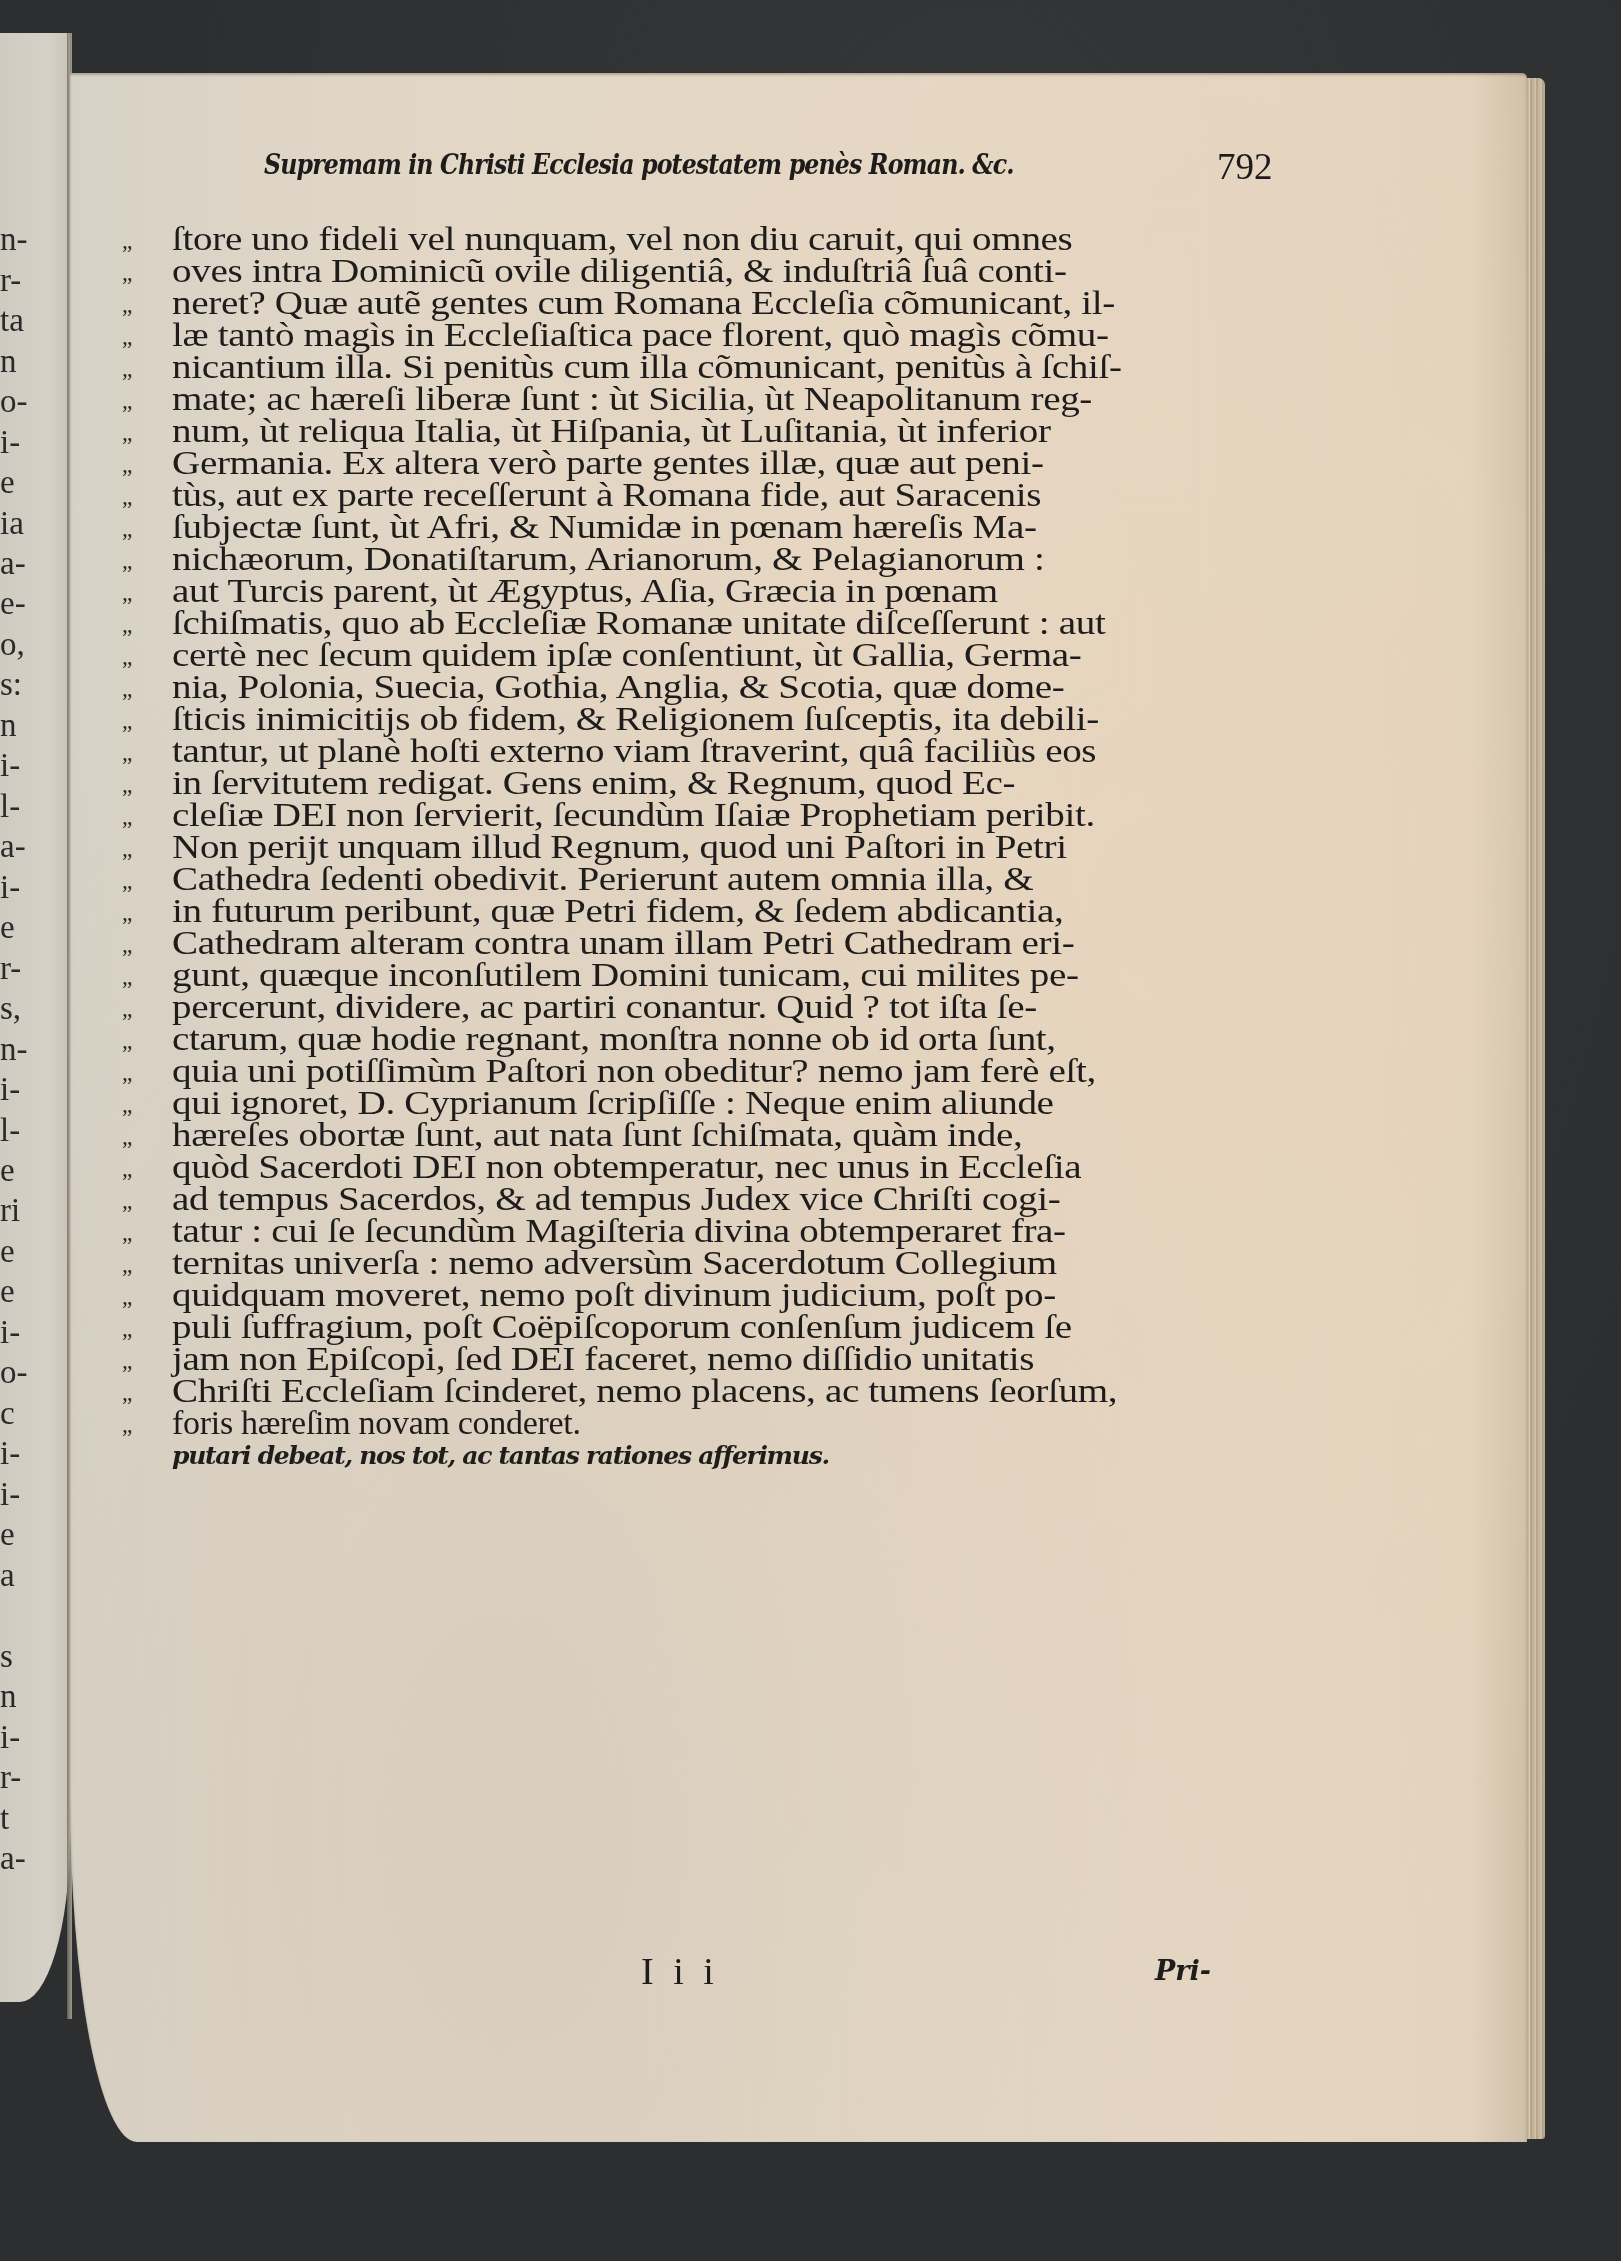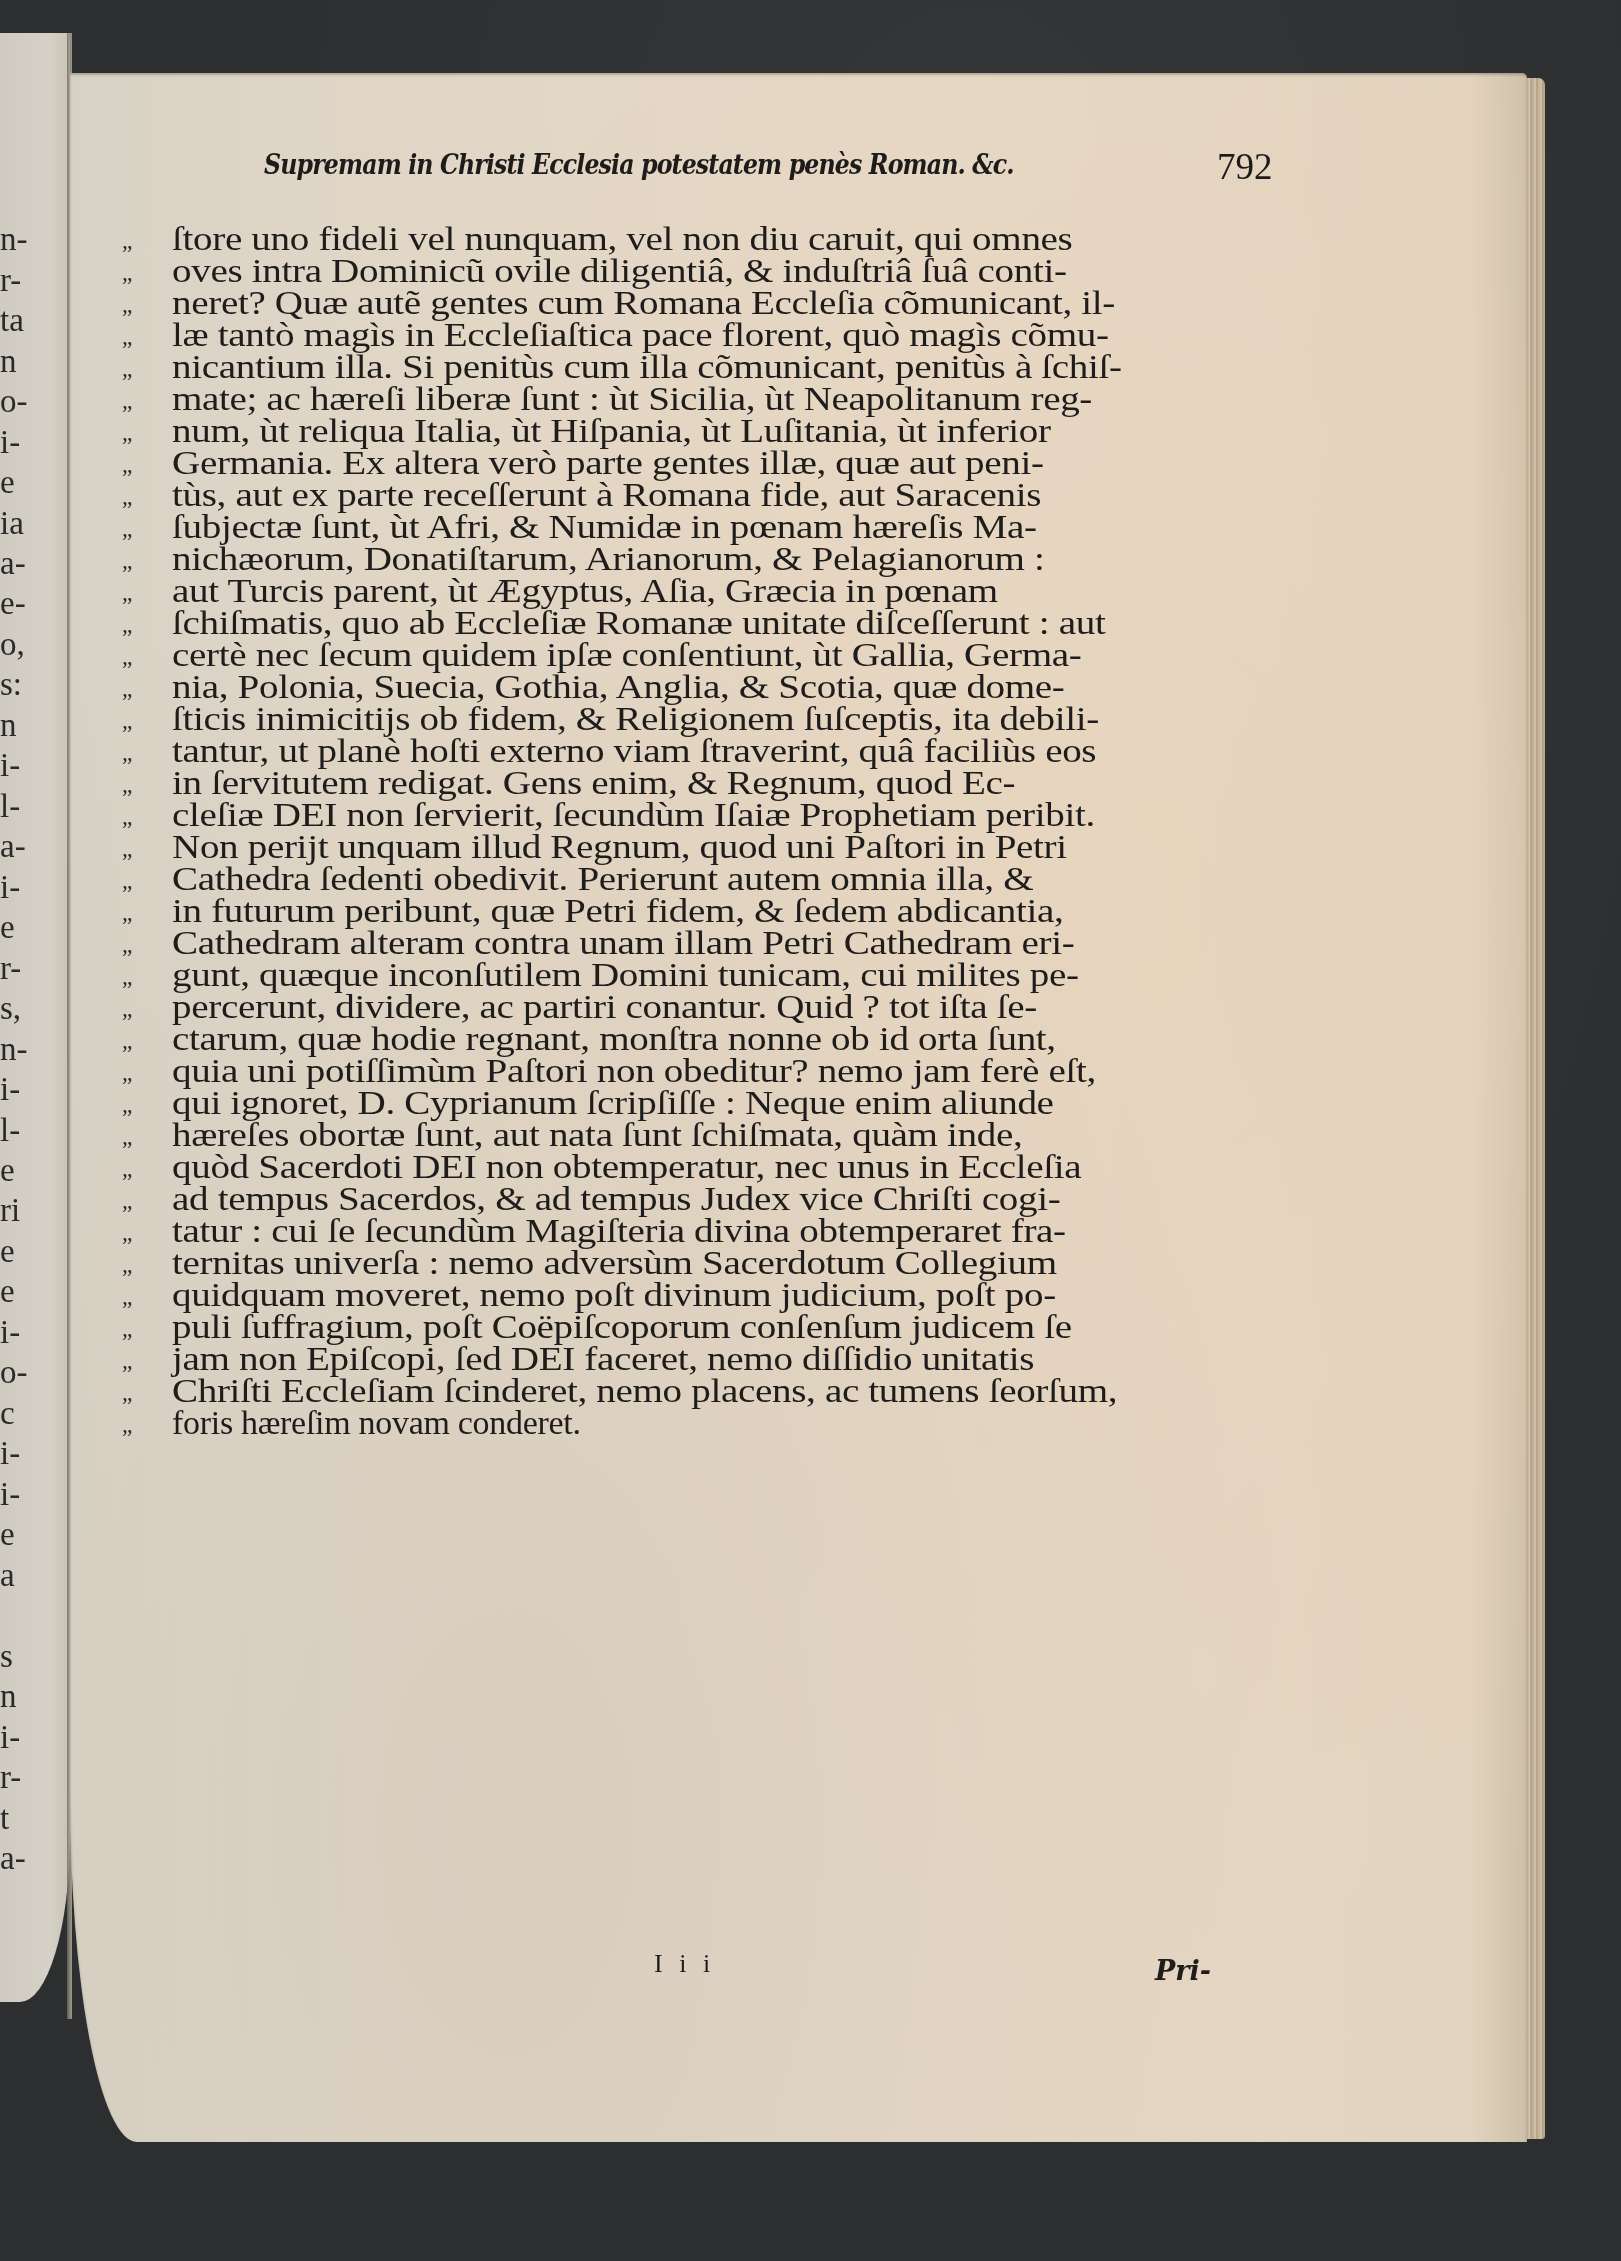--- a/index.html
+++ b/index.html
@@ -73,22 +73,22 @@
     font-family: "Liberation Serif", serif; font-size: 34px; color: #1e1d1b;
     letter-spacing: -0.3px; line-height: 1;
     transform-origin: left top;
   }
   .line-text.indent { left: 80px; }
   .line-text.italic {
     font-family: "DejaVu Serif", serif; font-style: italic; font-weight: bold;
     font-size: 25px; letter-spacing: -1.3px; top: 5px;
   }
   .signature {
-    position: absolute; left: 584px; top: 1876px;
-    font-family: "Liberation Serif", serif; font-size: 26px; color: #1e1d1b; letter-spacing: 5px;
+    position: absolute; left: 571px; top: 1876px;
+    font-family: "Liberation Serif", serif; font-size: 38px; color: #1e1d1b; letter-spacing: 5px;
   }
   .catchword {
     position: absolute; left: 1085px; top: 1882px;
     font-family: "DejaVu Serif", serif; font-style: italic; font-weight: bold;
     font-size: 27px; color: #1e1d1b;
   }
 </style>
 </head>
 <body>
 
@@ -291,18 +291,21 @@
         <span class="line-text" style="transform: scaleX(1.15);">jam non Epiſcopi, ſed DEI faceret, nemo diſſidio unitatis</span>
       </div>
       <div class="line">
         <span class="quote-mark">„</span>
         <span class="line-text" style="transform: scaleX(1.15);">Chriſti Eccleſiam ſcinderet, nemo placens, ac tumens ſeorſum,</span>
       </div>
       <div class="line">
         <span class="quote-mark">„</span>
         <span class="line-text">foris hæreſim novam conderet.</span>
       </div>
+      <div class="line">
+        <span class="line-text italic">putari debeat, nos tot, ac tantas rationes afferimus.</span>
+      </div>
     </div>
 
   <div class="signature">I i i</div>
   <div class="catchword">Pri-</div>
 </div>
 
 
 </body></html>

